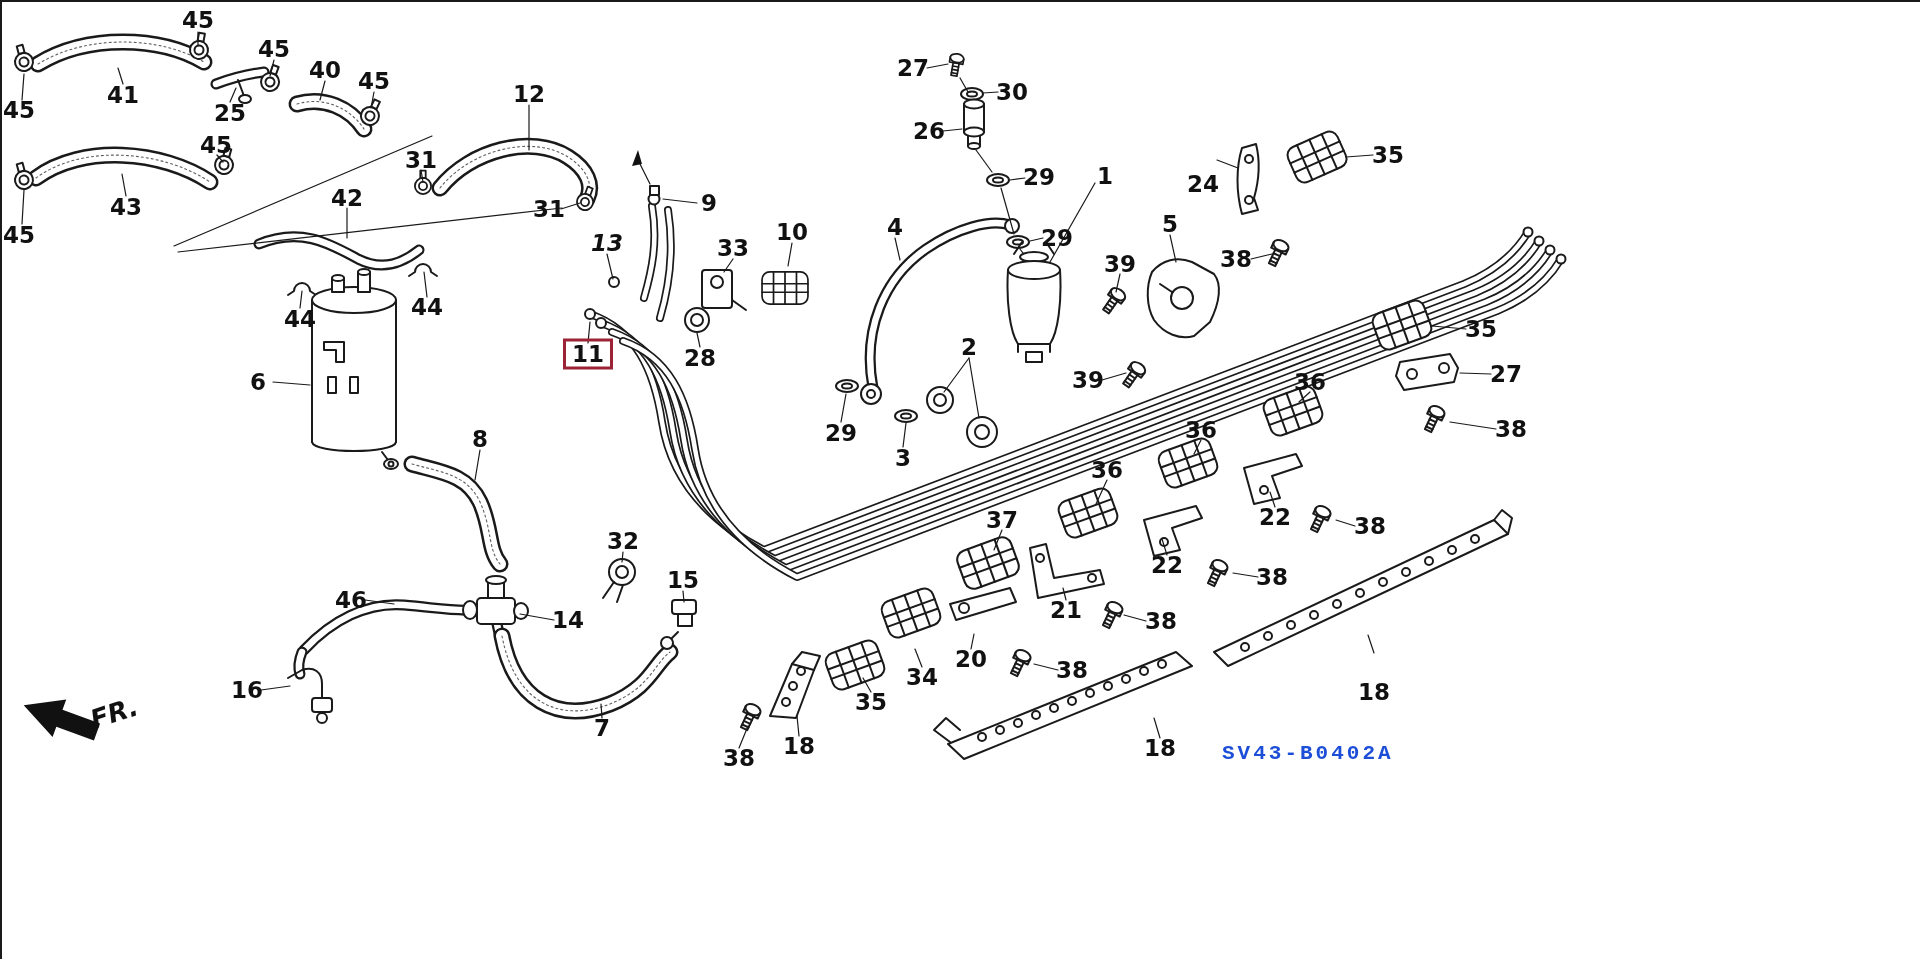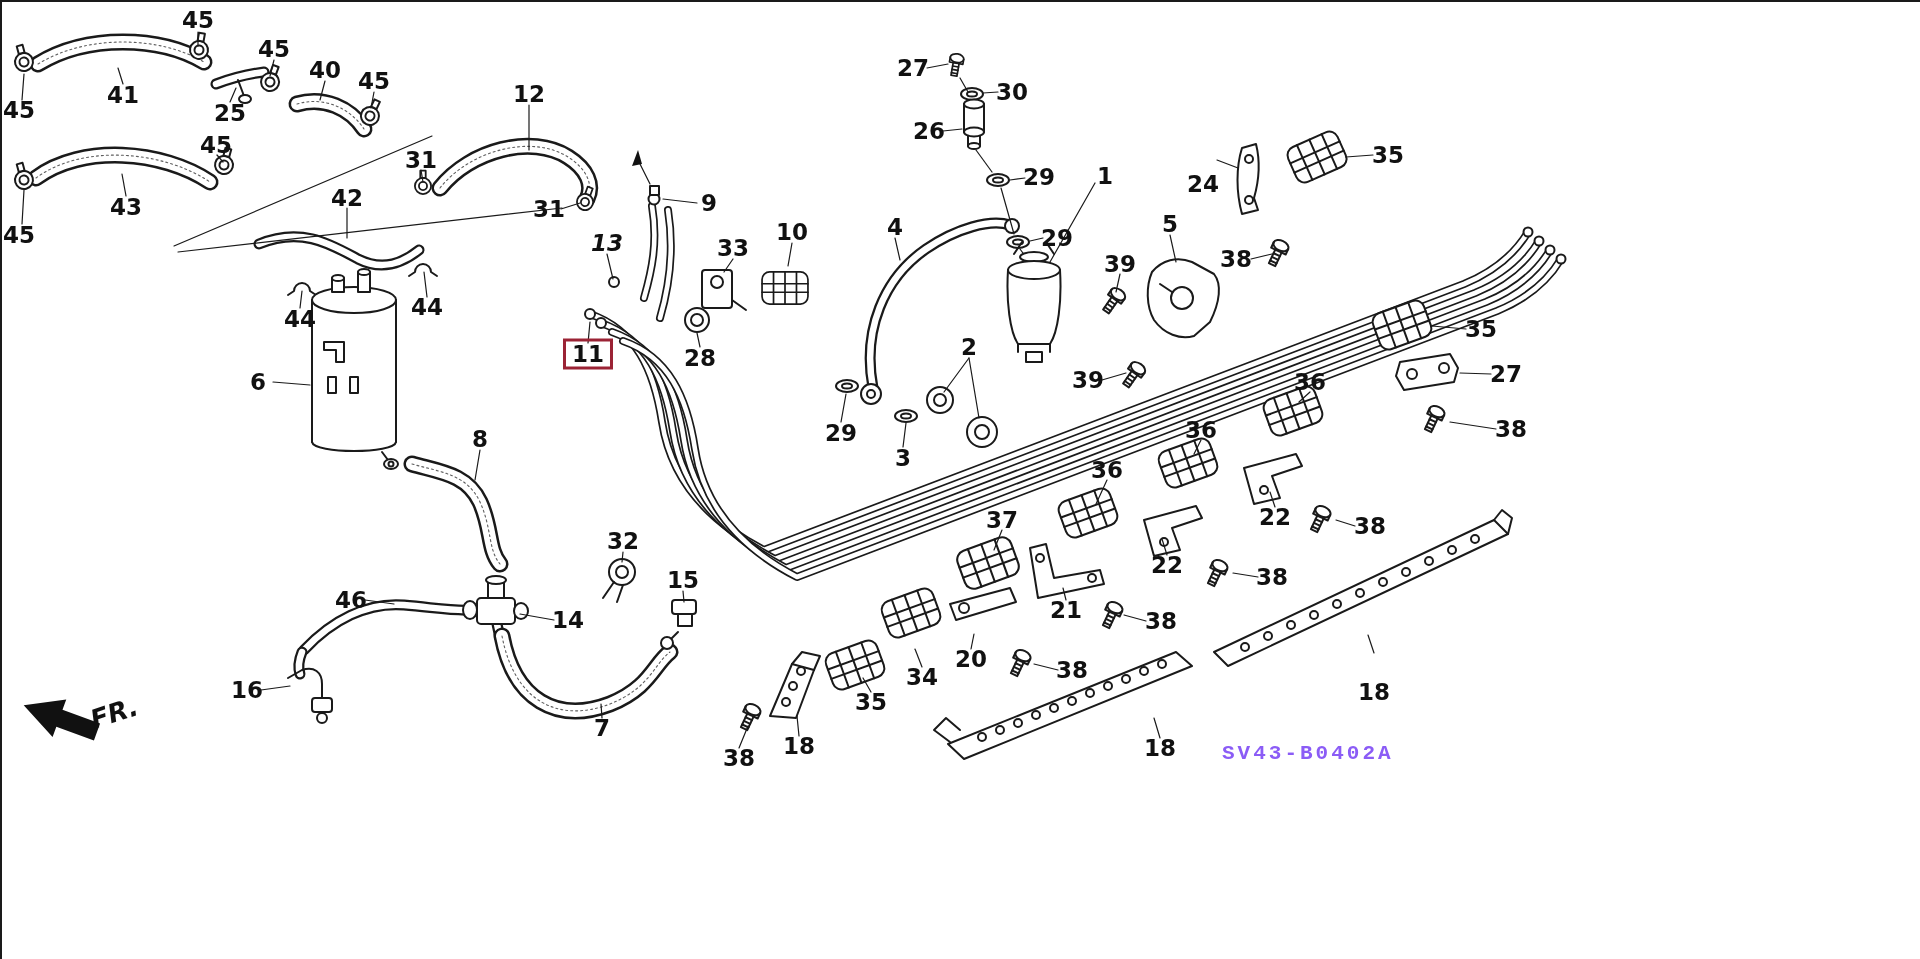--- a/index.html
+++ b/index.html
@@ -27,21 +27,21 @@
   .svgtext { stroke: none; fill: #111; font: italic bold 26px "DejaVu Sans", sans-serif; }
   .callout {
     position: absolute; transform: translate(-50%,-50%);
     font-weight: bold; font-size: 23px; color: #111; line-height: 1;
     white-space: nowrap; padding: 1px 3px; background: transparent; cursor: pointer;
   }
   .callout.highlighted { border: 3px solid #9b2335; padding: 1px 6px; }
   .diagram-code {
     position: absolute; left: 1220px; top: 740px;
     font-family: "Liberation Mono", monospace; font-weight: bold;
-    font-size: 21px; letter-spacing: 3px; color: #8b5cf6;
+    font-size: 21px; letter-spacing: 3px; color: #1d4ed8;
   }
 </style>
 </head>
 <body>
 
 <div class="page">
 
   <svg class="art" width="1920" height="959" viewBox="0 0 1920 959">
     <defs>
       <path id="h41" d="M36,62 C85,32 158,34 202,60"></path>

